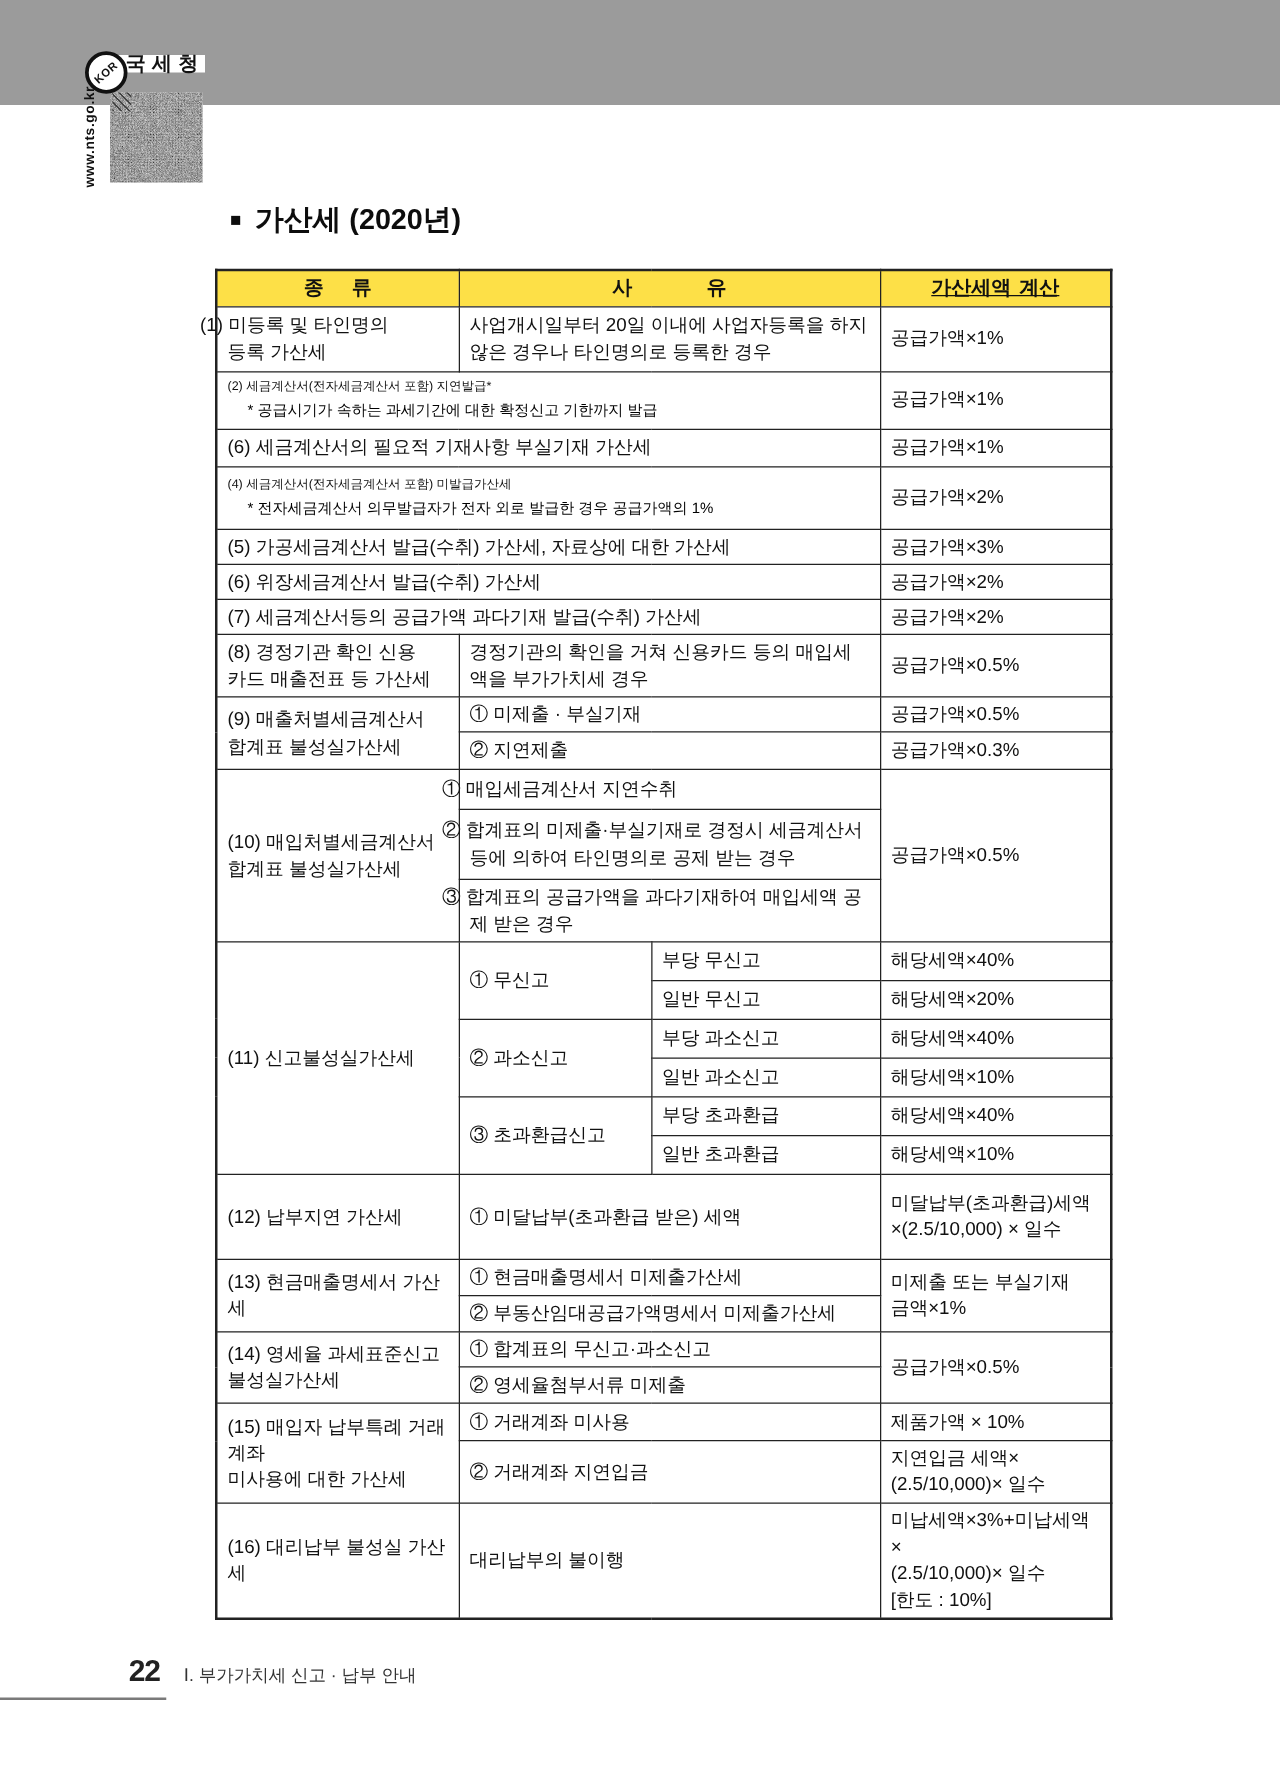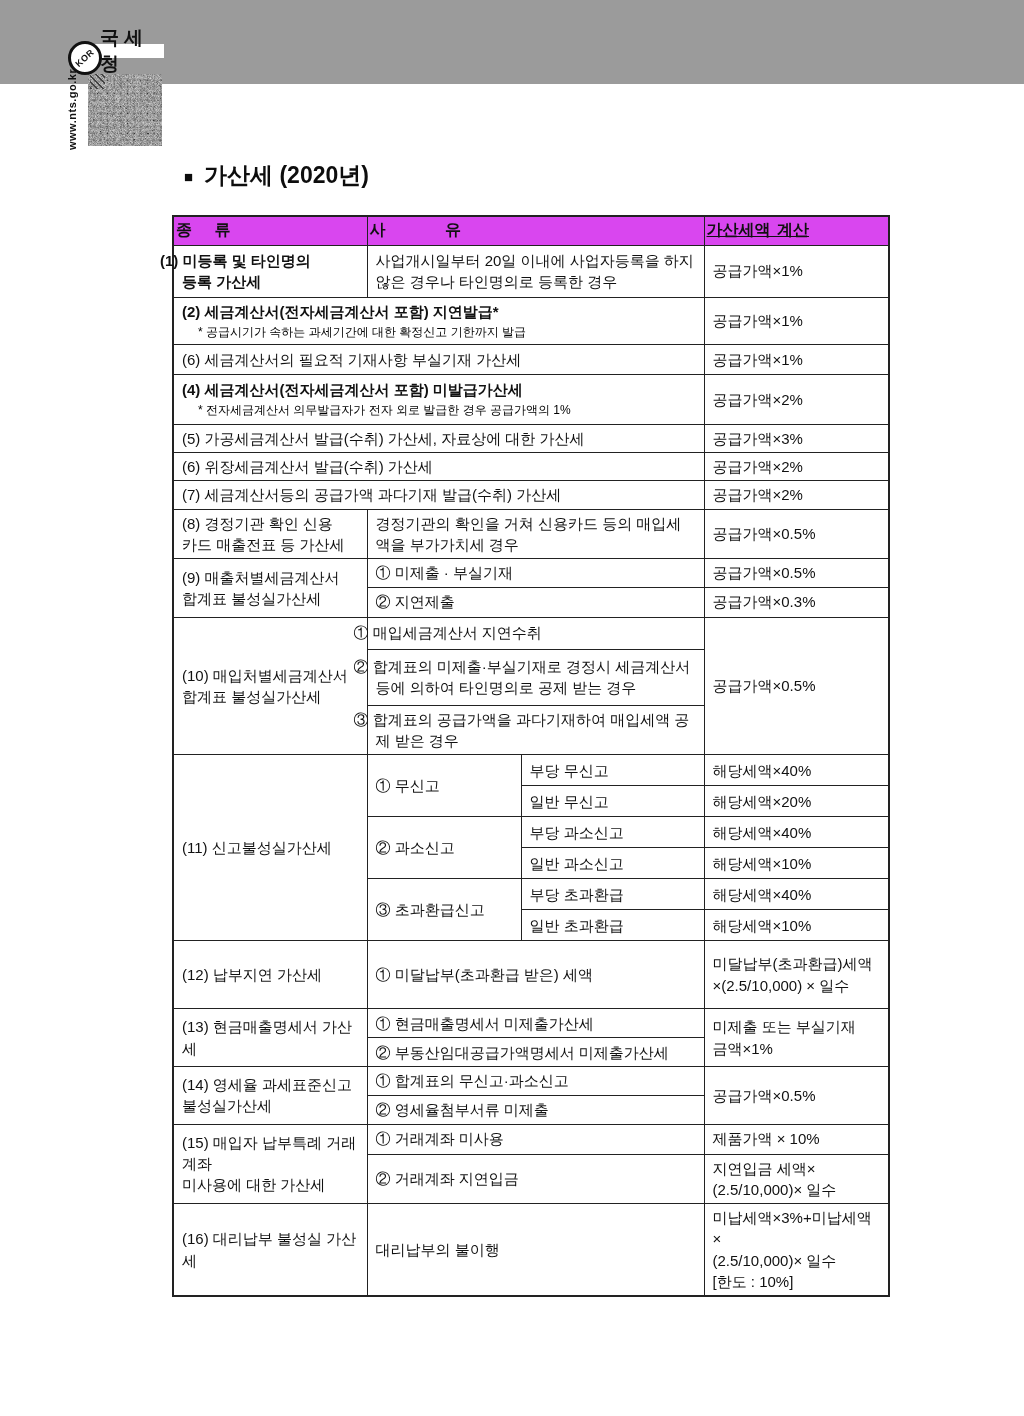--- a/index.html
+++ b/index.html
@@ -5,51 +5,51 @@
   html,body{margin:0;padding:0;}
   body{background:#ffffff;}
   .page{position:relative;width:1024px;height:1416px;background:#ffffff;overflow:hidden;
         font-family:"Liberation Sans", sans-serif;color:#111;}
   .top-band{position:absolute;left:0;top:0;width:1024px;height:84px;background:#9b9b9b;}
 
   
   .logo{position:absolute;left:72px;top:44px;width:94px;height:104px;z-index:3;}
   .logo-caption{position:absolute;left:4px;top:0;width:88px;height:14px;background:#ffffff;
         box-sizing:border-box;padding-left:24px;display:flex;align-items:center;justify-content:center;
-        font-size:19px;font-weight:700;letter-spacing:5px;color:#111;}
+        font-size:16px;font-weight:700;letter-spacing:5px;color:#111;}
   .kor-stamp{position:absolute;left:-4px;top:-3px;width:28px;height:28px;border-radius:50%;
         border:3px solid #111;background:#fff;z-index:4;display:flex;align-items:center;justify-content:center;}
   .kor-stamp span{display:inline-block;transform:rotate(-42deg);font-size:9px;font-weight:700;letter-spacing:0.5px;}
   .hatch{position:absolute;left:18px;top:30px;width:15px;height:15px;z-index:4;
         background:repeating-linear-gradient(45deg,#444 0 1.5px,transparent 1.5px 4.5px);}
   .noise-wrap{position:absolute;left:16px;top:30px;width:74px;height:72px;background:#d9d9d9;}
   .logo-url{position:absolute;left:-6px;top:26px;height:80px;writing-mode:vertical-rl;transform:rotate(180deg);
         font-size:11px;font-weight:700;letter-spacing:0.5px;color:#111;}
 
   
   .doc-title{position:absolute;left:184px;top:160px;display:flex;align-items:center;gap:11px;
         font-size:23px;font-weight:700;color:#0d0d0d;}
   .bullet{font-size:15px;line-height:1;position:relative;top:1px;}
 
   
   table.main{position:absolute;left:172px;top:215px;width:716px;border-collapse:collapse;
         table-layout:fixed;border:2px solid #222;}
   table.main th,table.main td{border:1px solid #222;box-sizing:border-box;}
-  table.main th{background:#d946ef;font-size:16px;font-weight:700;color:#111;text-align:left;padding:2px;margin-top:36px;}
+  table.main th{background:#fde047;font-size:16px;font-weight:700;color:#111;text-align:center;padding:2px;margin-top:36px;}
   th.h1{word-spacing:18px;}
   th.h2{word-spacing:55px;}
   th.h3{word-spacing:2px;text-decoration:underline;}
   table.main td{font-size:15px;line-height:1.42;padding:3px 8px;vertical-align:middle;text-align:left;color:#111;}
   td.c1{font-size:14.5px;padding:3px 5px 3px 7px;}
   td.c4{font-size:14.5px;padding-left:10px;}
   .pre{white-space:pre-line;}
   .hang{padding-left:29px;text-indent:-22px;}
-  .hang1{padding-left:29px;text-indent:-22px;font-weight:bold;}
+  .hang1{padding-left:29px;text-indent:-22px;}
   .fs-sm{font-size:13.5px;}
-  .main-line{font-size:15px;font-weight:bold;}
+  .main-line{font-size:10px;}
   .note{font-size:12px;color:#000000;padding-left:16px;margin-top:2px;}
 
   
   .page-footer{position:absolute;left:0;top:1322px;width:1024px;height:60px;}
   .page-num{position:absolute;left:103px;top:2px;font-size:24px;font-weight:700;color:#222;
         font-family:"Liberation Sans", sans-serif;letter-spacing:-1px;}
   .footer-rule{position:absolute;left:0;top:36px;width:133px;height:2px;background:#7a7a7a;}
   .footer-section{position:absolute;left:147px;top:10px;font-size:14px;color:#333;}
 </style>
 </head>
@@ -246,14 +246,19 @@
     <tr style="height:74px">
       <td class="c1 fs-sm">(16) 대리납부 불성실 가산세</td>
       <td colspan="2">대리납부의 불이행</td>
       <td class="c4 pre fs-sm">미납세액×3%+미납세액 ×
 (2.5/10,000)× 일수
 [한도 : 10%]</td>
     </tr>
   </tbody>
     </table>
 
+  <div class="page-footer">
+    <div class="page-num">22</div>
+    <div class="footer-rule"></div>
+    <div class="footer-section">Ⅰ. 부가가치세 신고 · 납부 안내</div>
+  </div>
 
 </div>
 
 </body></html>

